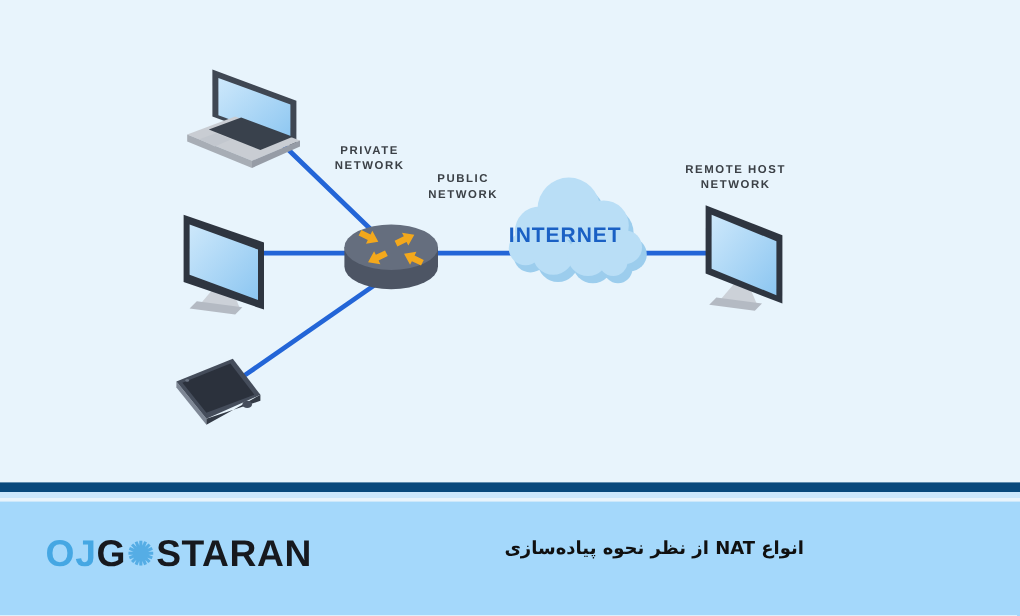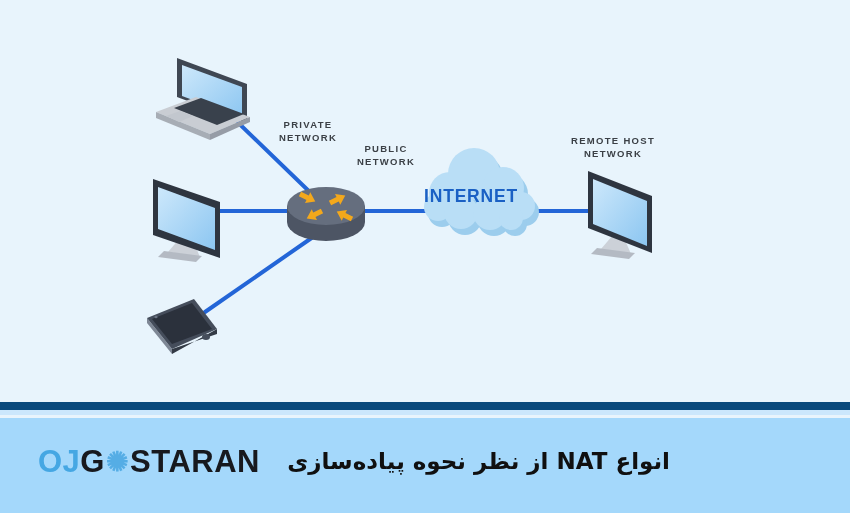--- a/index.html
+++ b/index.html
@@ -10,21 +10,21 @@
   .divider{position:absolute;left:0;top:402px;width:850px;height:8px;background:#09497c;}
   .strip{position:absolute;left:0;top:410px;width:850px;height:5px;background:#cbe7fc;}
   .band{position:absolute;left:0;top:418px;width:850px;height:127px;background:#a4d8fb;}
   .logo{position:absolute;left:38px;top:28px;width:190px;}
   .logo-word{font-weight:800;font-size:31px;line-height:1;letter-spacing:.5px;white-space:nowrap;}
   .logo-oj{color:#45a7e3;}
   .logo-dark{color:#17191e;}
   .logo-gear{color:#55ade5;font-size:27px;vertical-align:1px;margin:0 1px;}
   .tagline{margin-top:3px;width:186px;text-align:center;font-size:10.5px;font-weight:bold;
            color:#2c7dc4;letter-spacing:.5px;font-family:"DejaVu Sans",sans-serif;}
-  .title{position:absolute;right:180px;top:30px;font-size:23px;font-weight:800;color:#101010;
+  .title{position:absolute;right:180px;top:30px;font-size:15px;font-weight:800;color:#101010;
          font-family:"DejaVu Sans",sans-serif;white-space:nowrap;}
   text{font-family:"Liberation Sans",sans-serif;}
   .net-label{font-size:9.5px;font-weight:bold;fill:#3b4046;letter-spacing:1.3px;text-anchor:middle;}
   .internet-label{font-size:17.5px;font-weight:bold;fill:#1a60c4;letter-spacing:.8px;text-anchor:middle;}
 </style>
 </head>
 <body>
 
 <div class="page">
 

